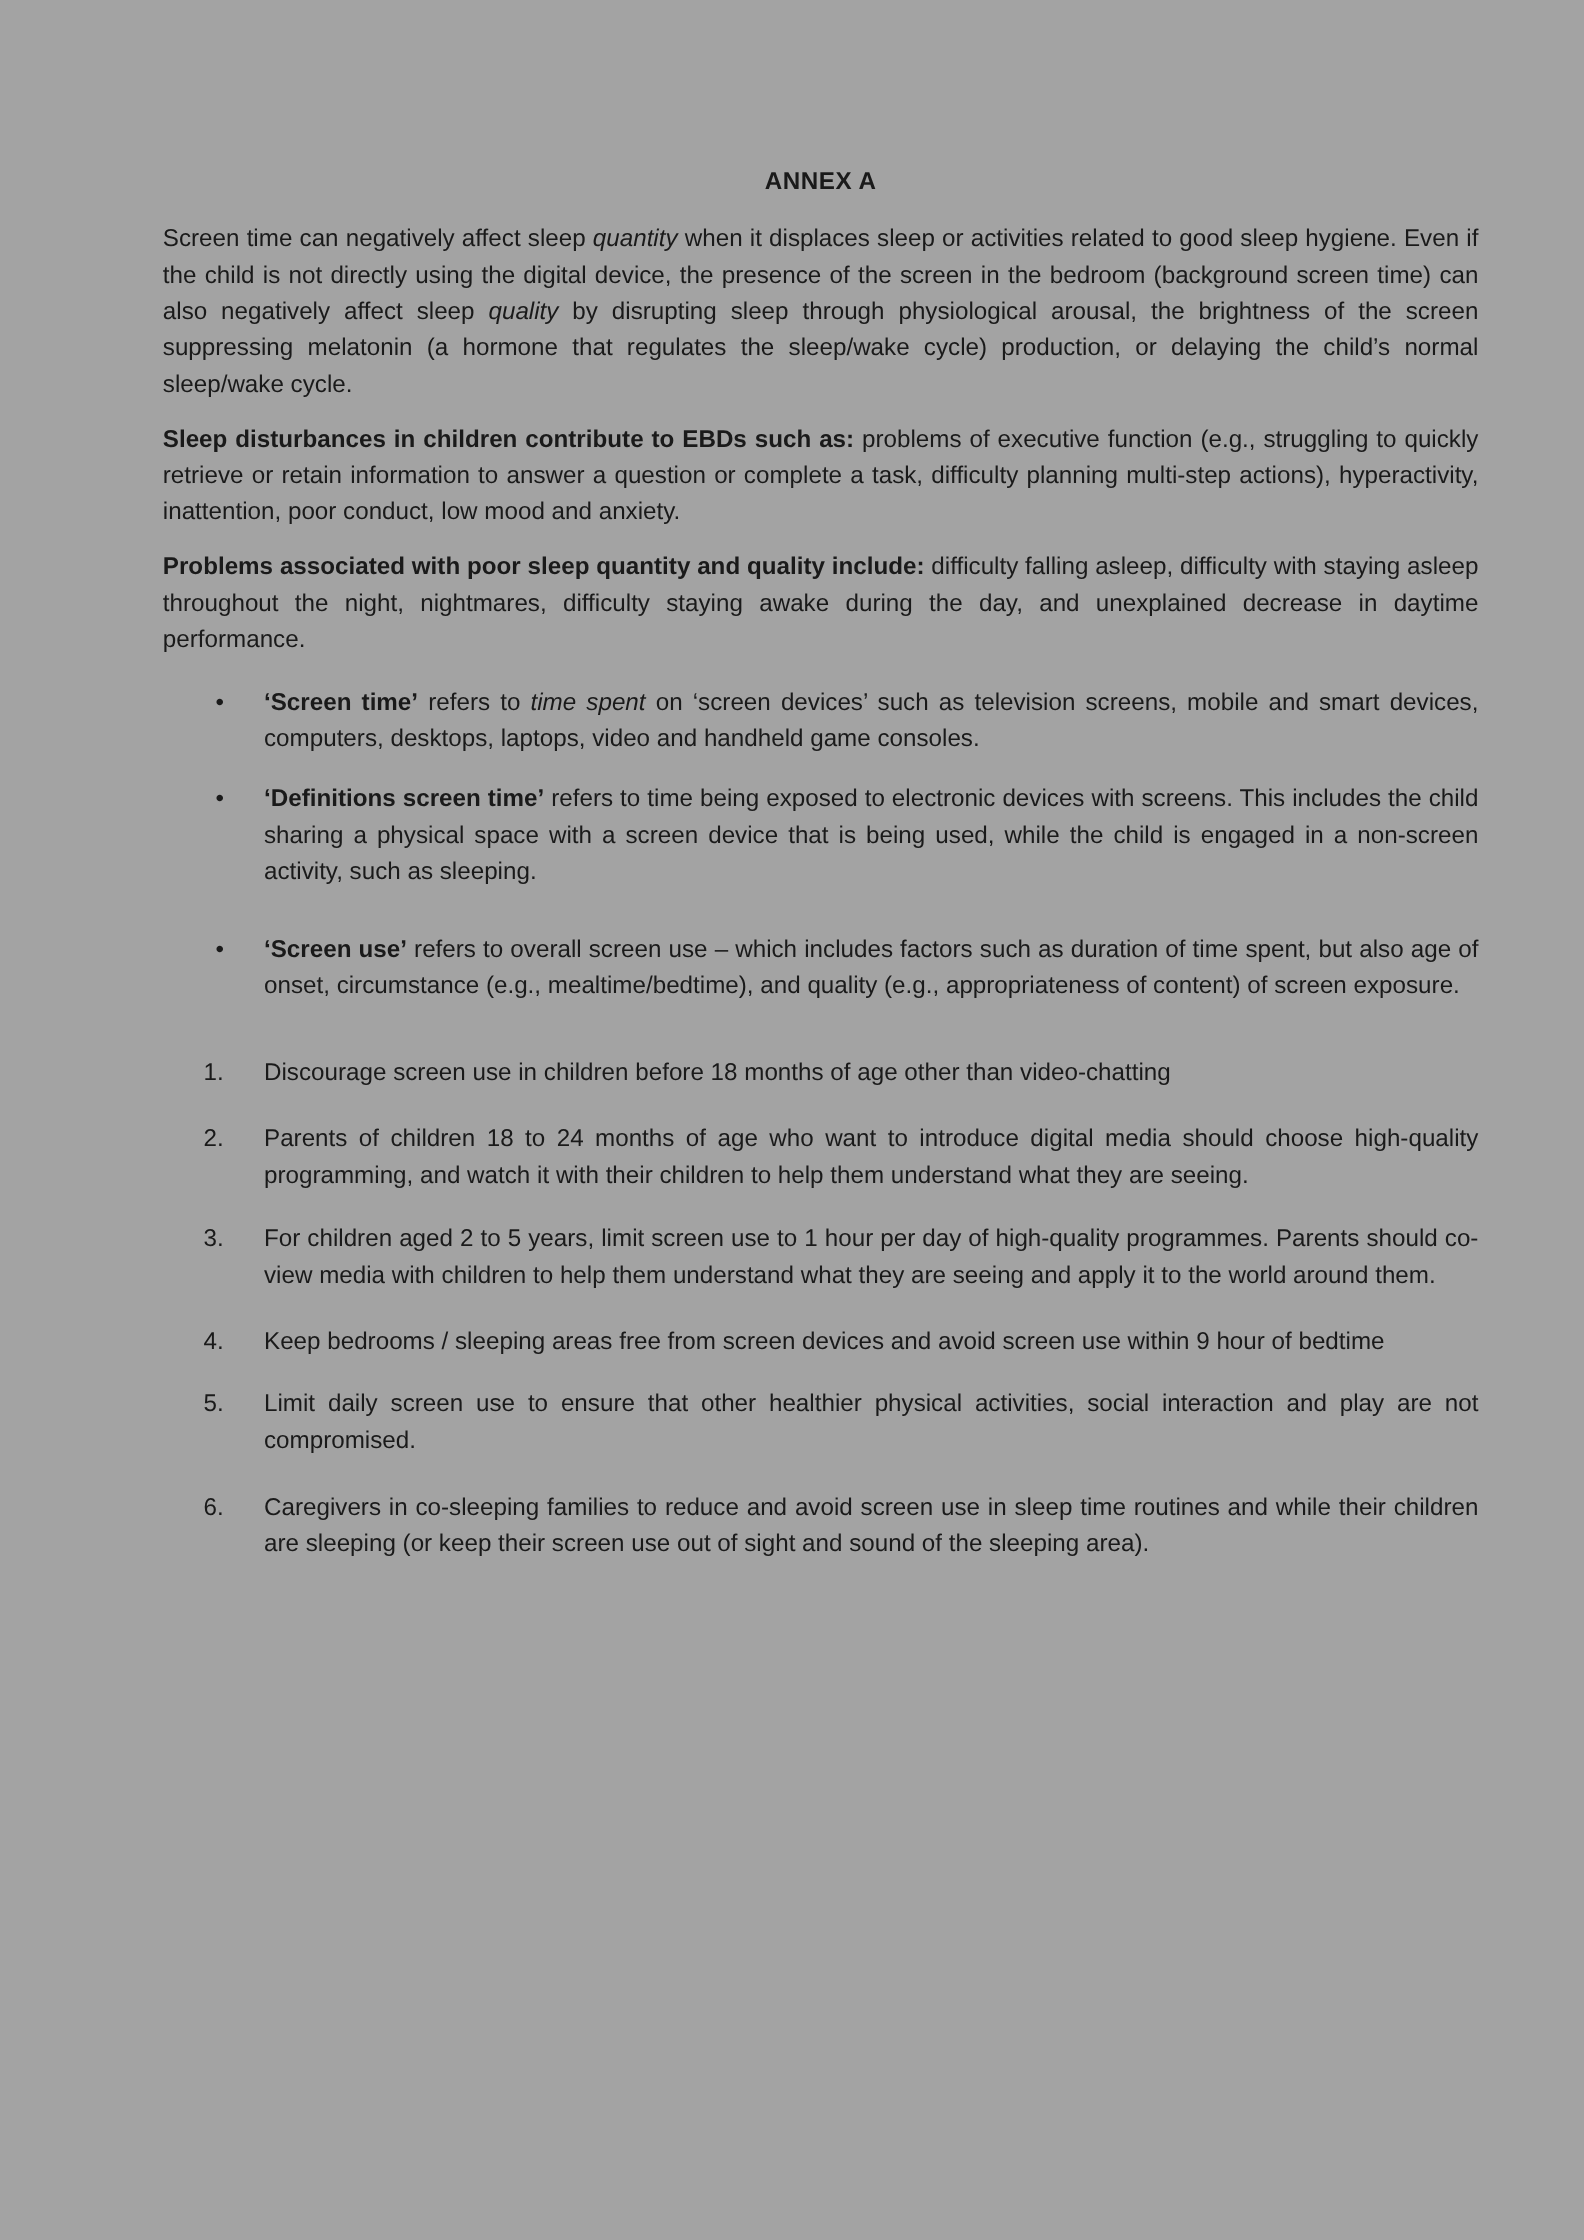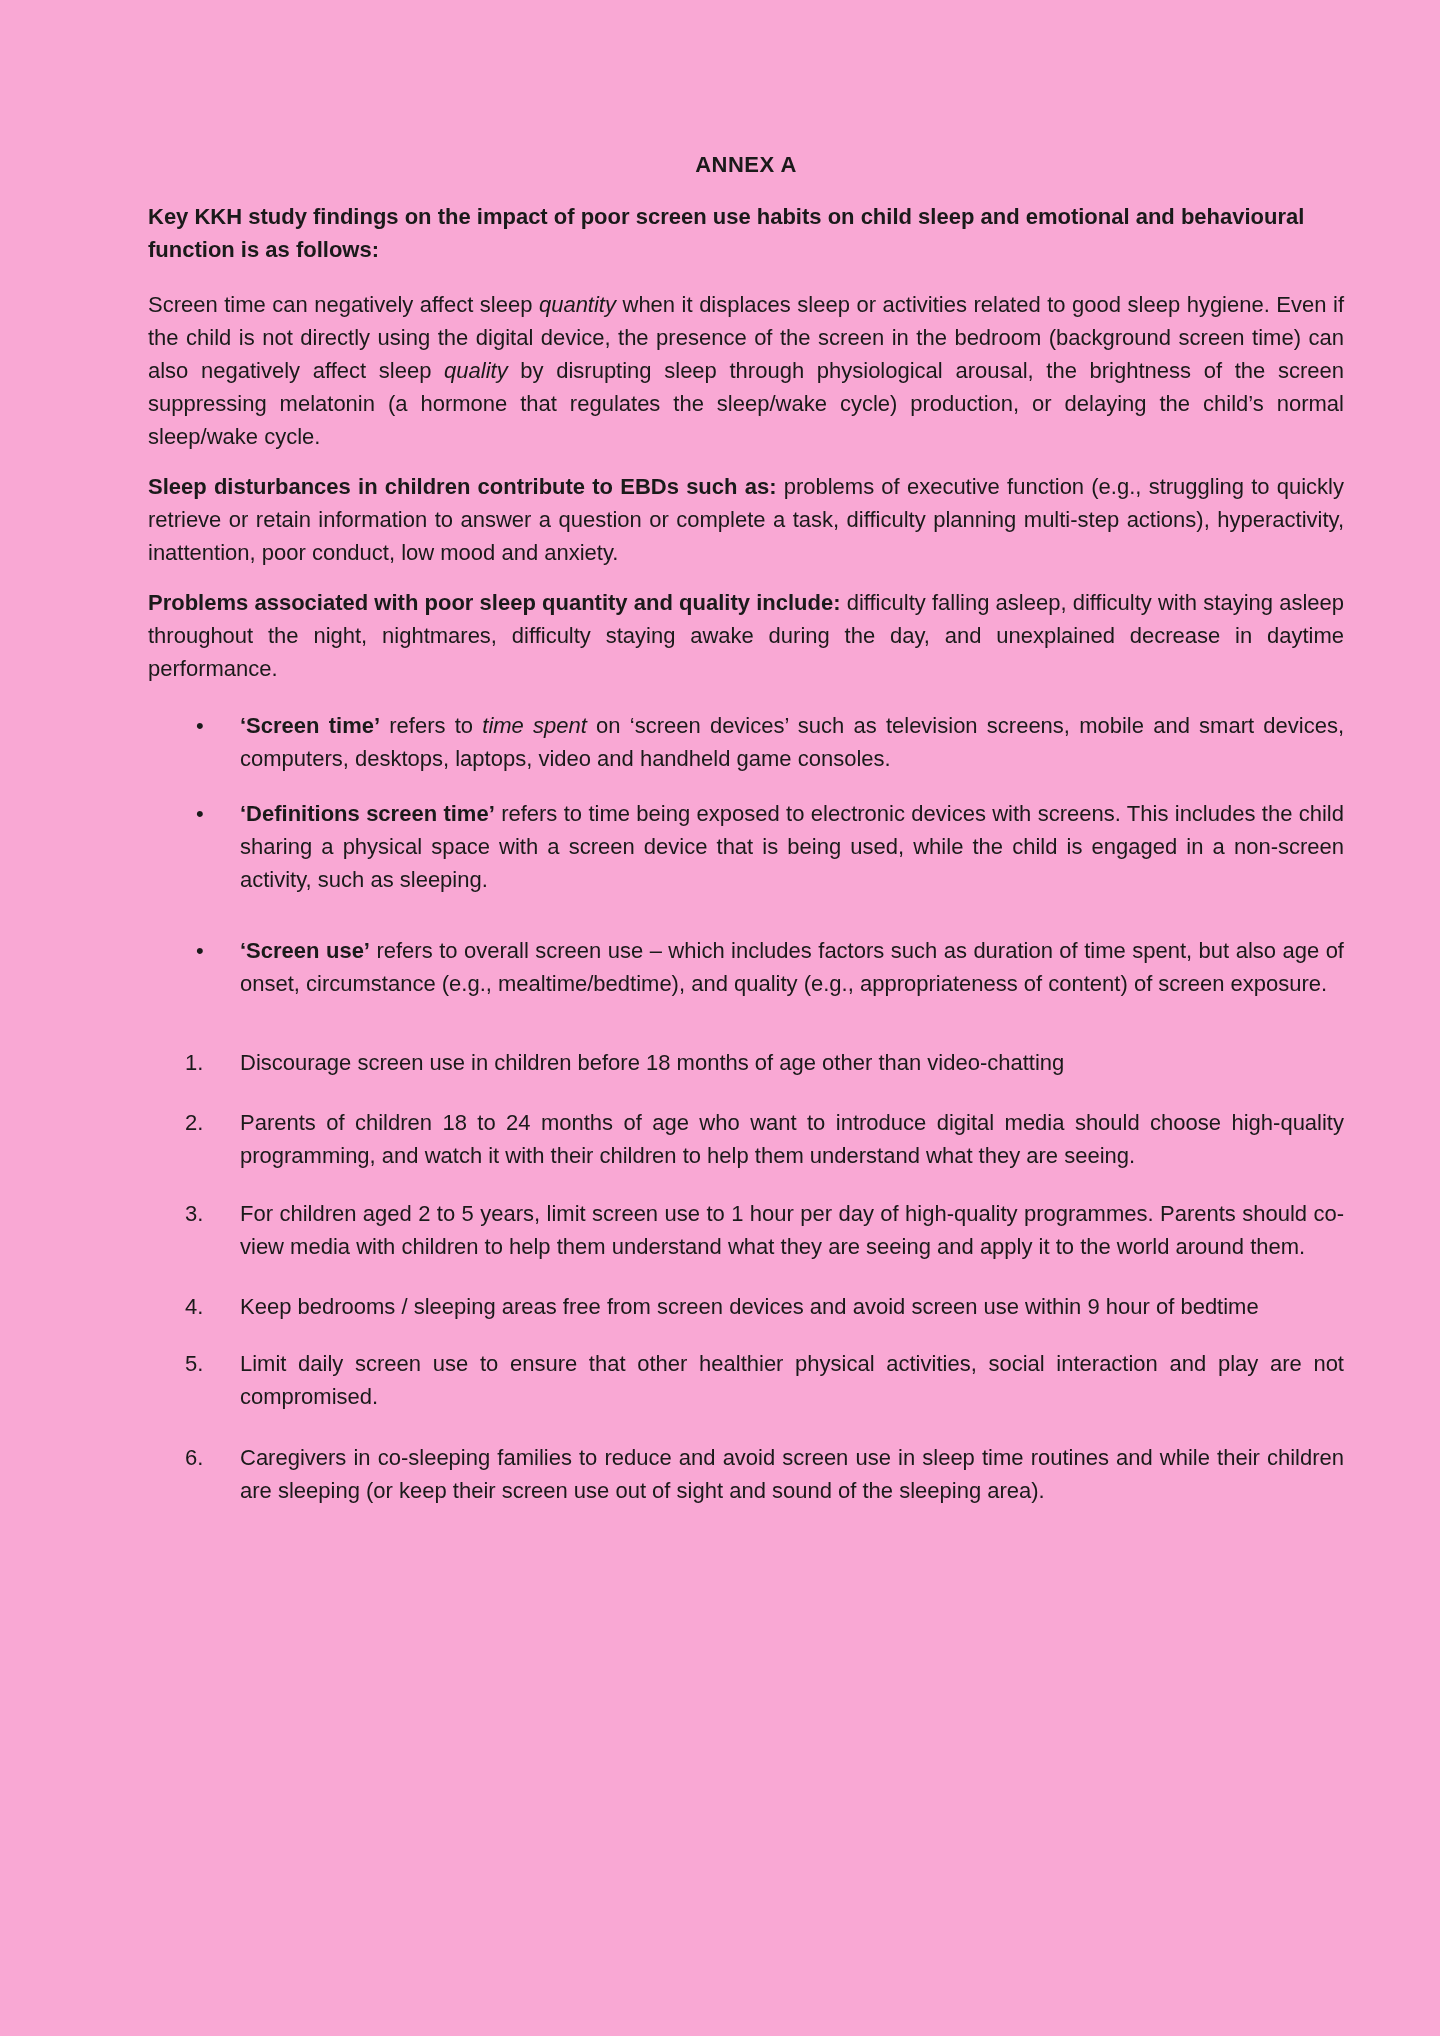--- a/index.html
+++ b/index.html
@@ -1,21 +1,21 @@
 <!DOCTYPE html>
 <html><head>
 <meta charset="utf-8">
 <title>Scanned Document</title>
 <style>
   html,body{margin:0;padding:0;background:#ffffff;}
   .page{
     position:relative;
     width:1440px;height:2036px;
     margin:0 auto;
-    background:#f9a8d4;
+    background:#a3a3a3;
     color:#1a1a1a;
     font-family:"Liberation Sans","DejaVu Sans",sans-serif;
     font-size:22px;line-height:33px;
     padding:148px 96px 0 148px;
     box-sizing:border-box;
     overflow:hidden;
   }
   .title{
     text-align:center;font-weight:bold;letter-spacing:.5px;margin:0;
   }
@@ -41,21 +41,20 @@
   .g38{margin-bottom:38px;}
   .g46{margin-bottom:46px;}
 </style>
 </head>
 <body>
 
 <div class="page">
 
   <div class="title g19">ANNEX A</div>
 
-  <p class="p left bold g22">Key KKH study findings on the impact of poor screen use habits on child sleep and emotional and behavioural function is as follows:</p>
 
   <p class="p g17"><span>Screen time can negatively affect sleep </span><i>quantity</i><span> when it displaces sleep or activities related to good sleep hygiene. Even if the child is not directly using the digital device, the presence of the screen in the bedroom (background screen time) can also negatively affect sleep </span><i>quality</i><span> by disrupting sleep through physiological arousal, the brightness of the screen suppressing melatonin (a hormone that regulates the sleep/wake cycle) production, or delaying the child’s normal sleep/wake cycle.</span></p>
 
   <p class="p g17"><b>Sleep disturbances in children contribute to EBDs such as:</b><span> problems of executive function (e.g., struggling to quickly retrieve or retain information to answer a question or complete a task, difficulty planning multi-step actions), hyperactivity, inattention, poor conduct, low mood and anxiety.</span></p>
 
   <p class="p g24"><b>Problems associated with poor sleep quantity and quality include:</b><span> difficulty falling asleep, difficulty with staying asleep throughout the night, nightmares, difficulty staying awake during the day, and unexplained decrease in daytime performance.</span></p>
 
 
   <div class="row bullet g22">
     <span class="marker">•</span>

